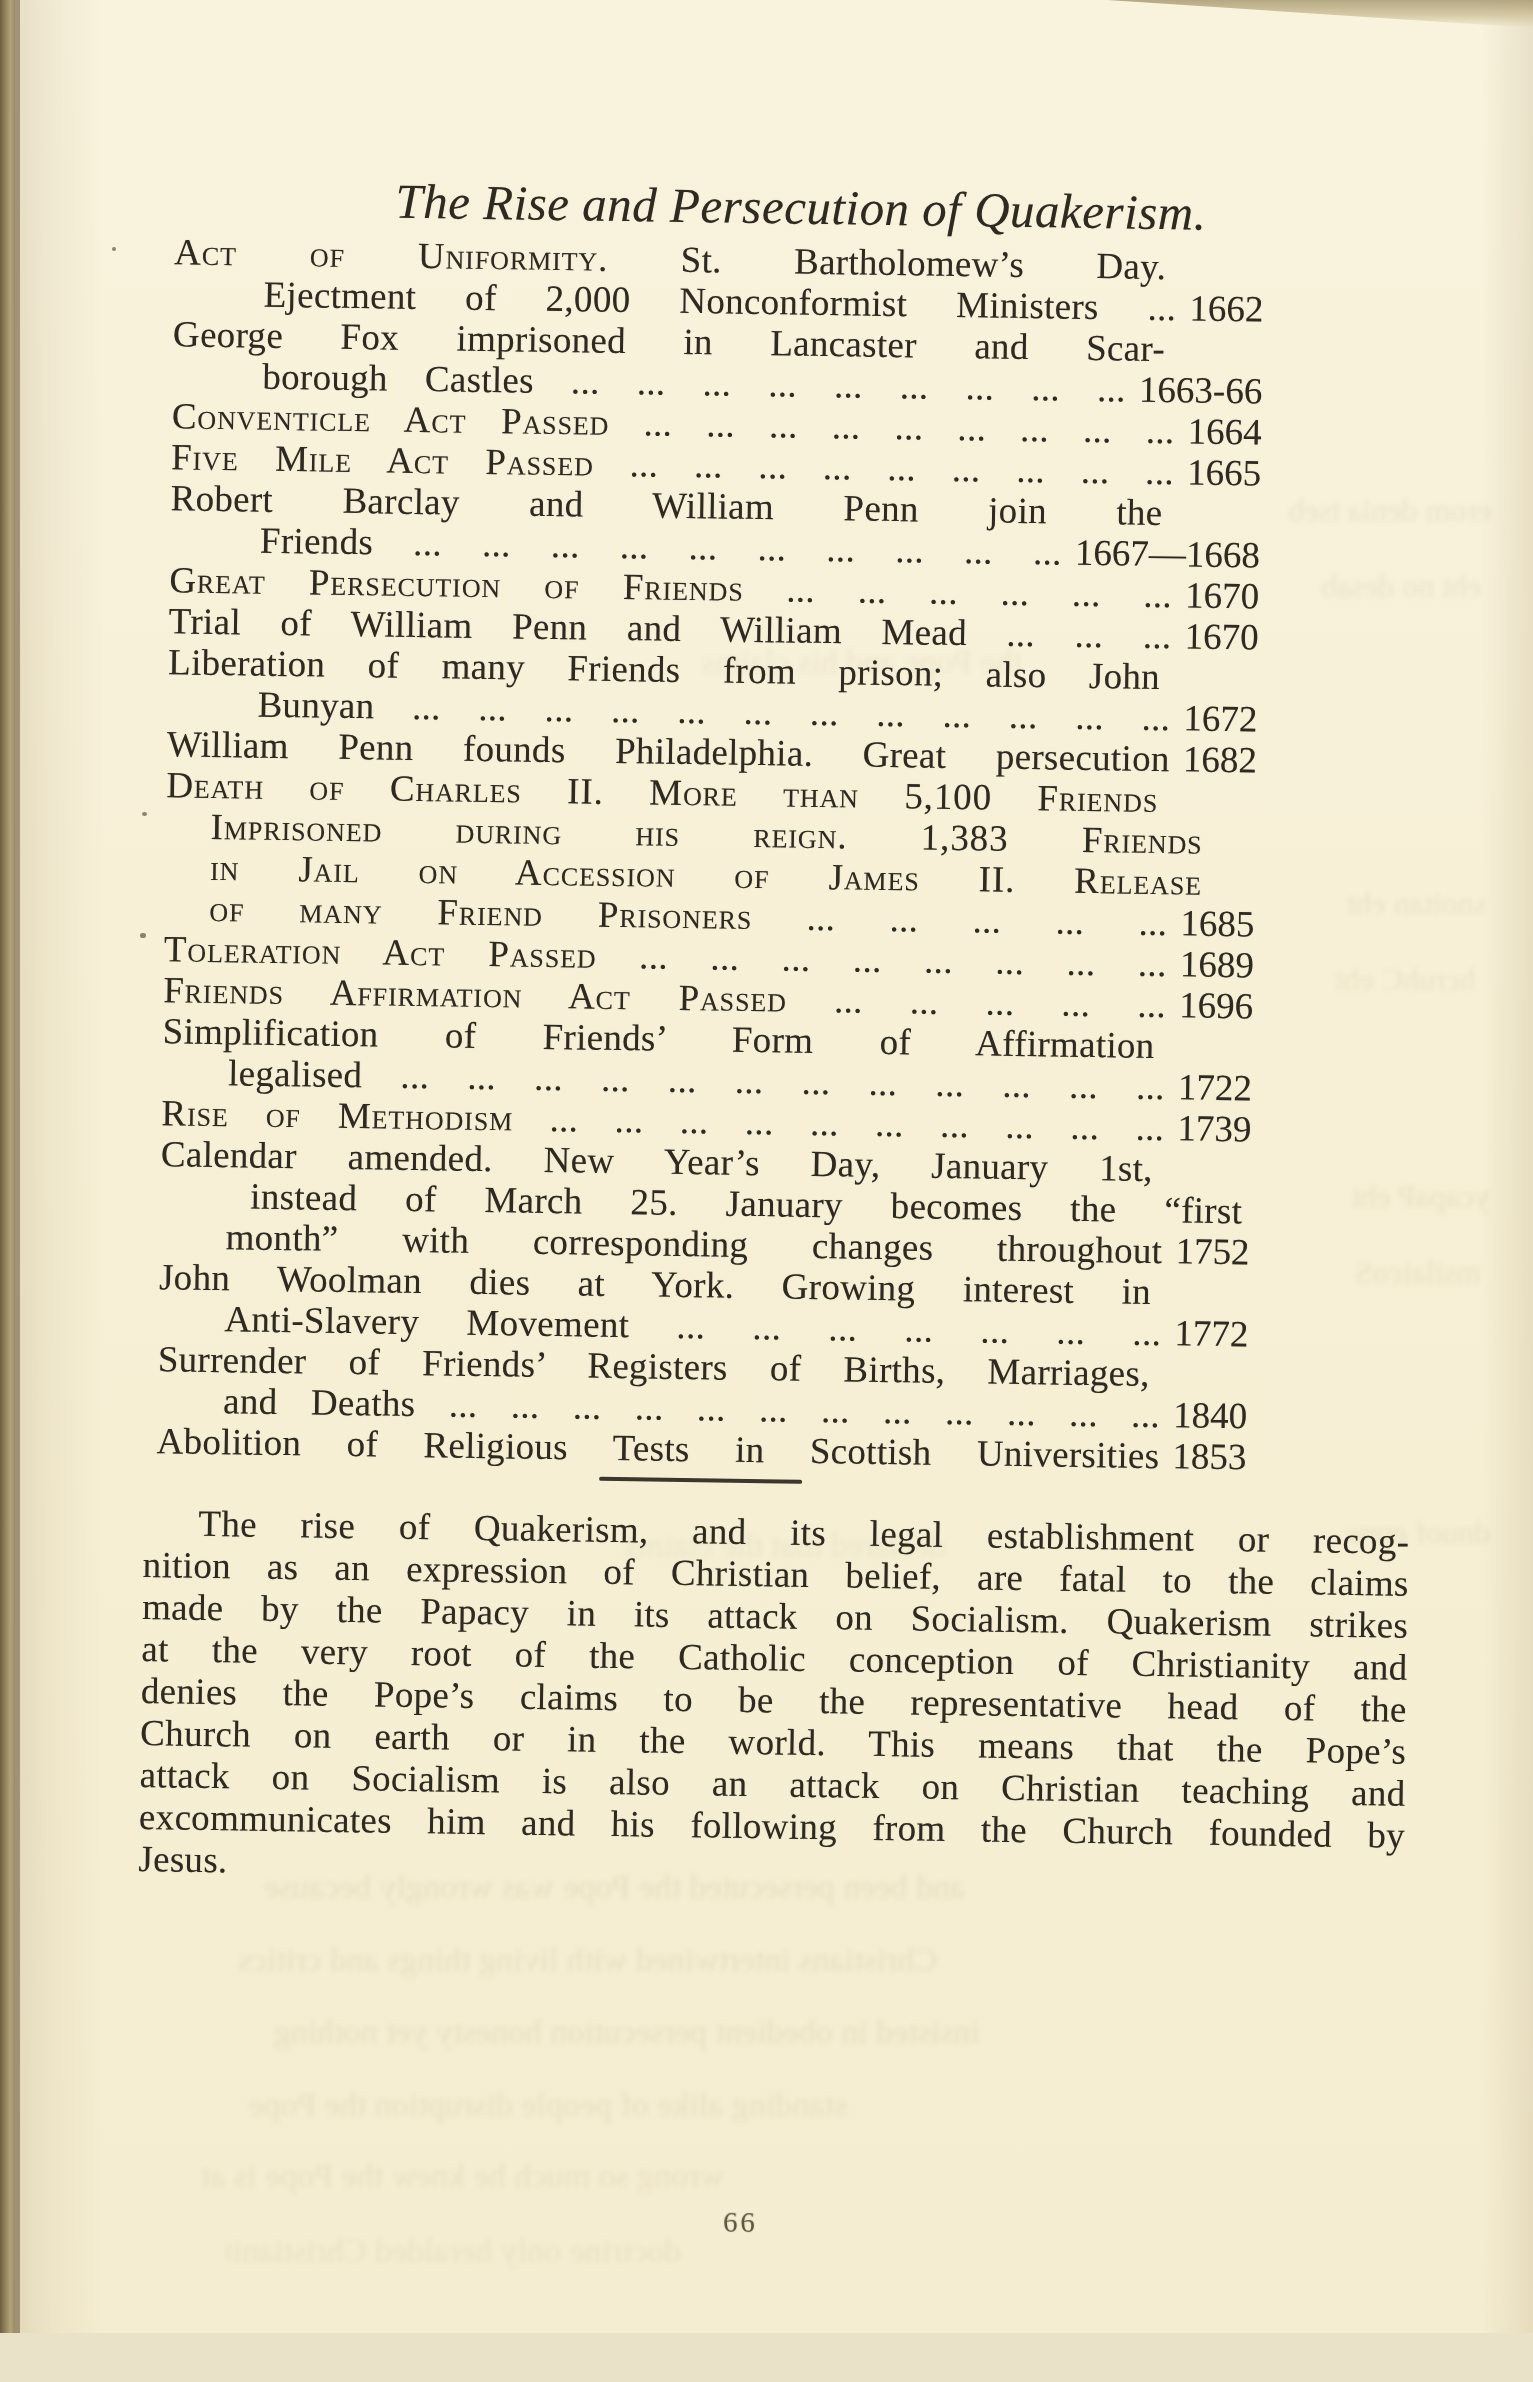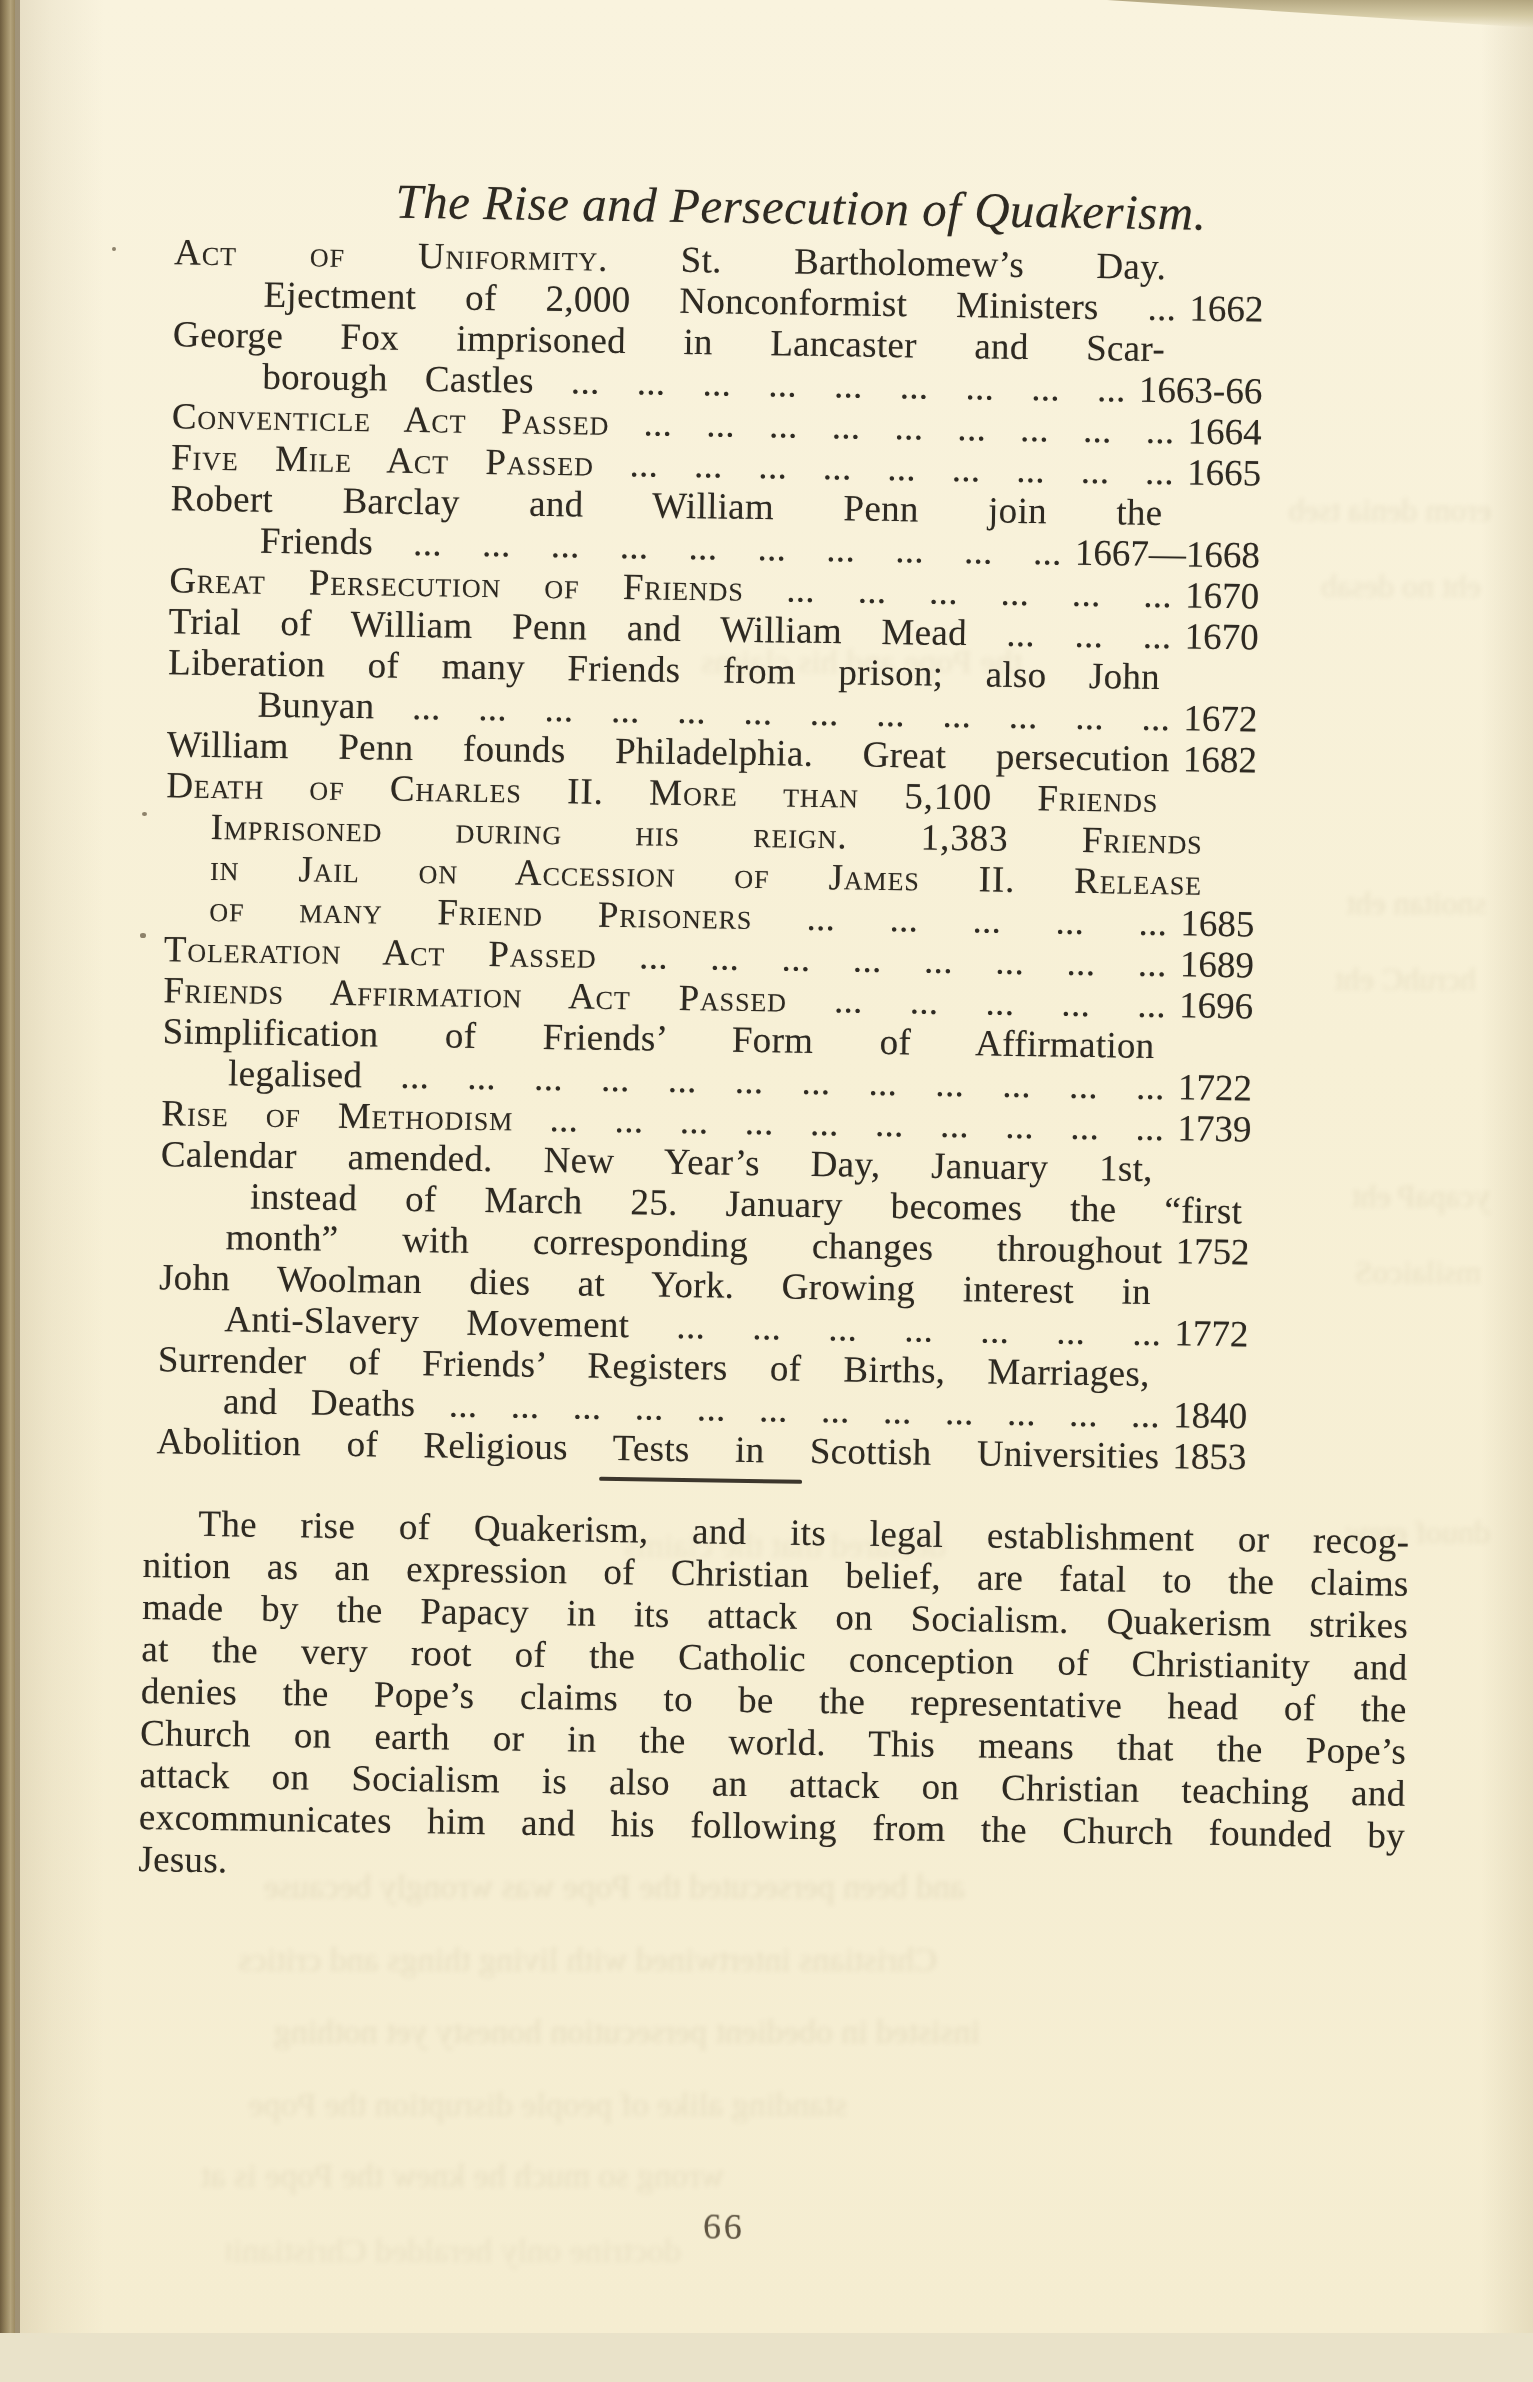--- a/index.html
+++ b/index.html
@@ -47,21 +47,21 @@
 
   .rule{position:absolute;left:621px;top:1469px;width:203px;height:3.8px;
     background:#3c362c;border-radius:1.9px;}
 
   .para{position:absolute;left:166px;top:1501px;width:1266px;
     font-size:37px;line-height:42px;word-spacing:1.9px;letter-spacing:0.3px;}
   .para .pl{text-align:justify;text-align-last:justify;white-space:nowrap;}
   .para .pl.first{text-indent:55px;}
   .para .pl.last{text-align-last:left;white-space:normal;}
 
-  .pageno{position:absolute;left:736px;top:2196px;font-size:36px;
+  .pageno{position:absolute;left:756px;top:2196px;font-size:29px;
     color:rgba(72,60,42,.78);filter:blur(0.7px);letter-spacing:2.8px;}
 </style>
 </head>
 <body>
 
 <div id="page">
 
   <div class="spine"></div>
   <div class="spine-line"></div>
   <div class="corner-tr"></div>

